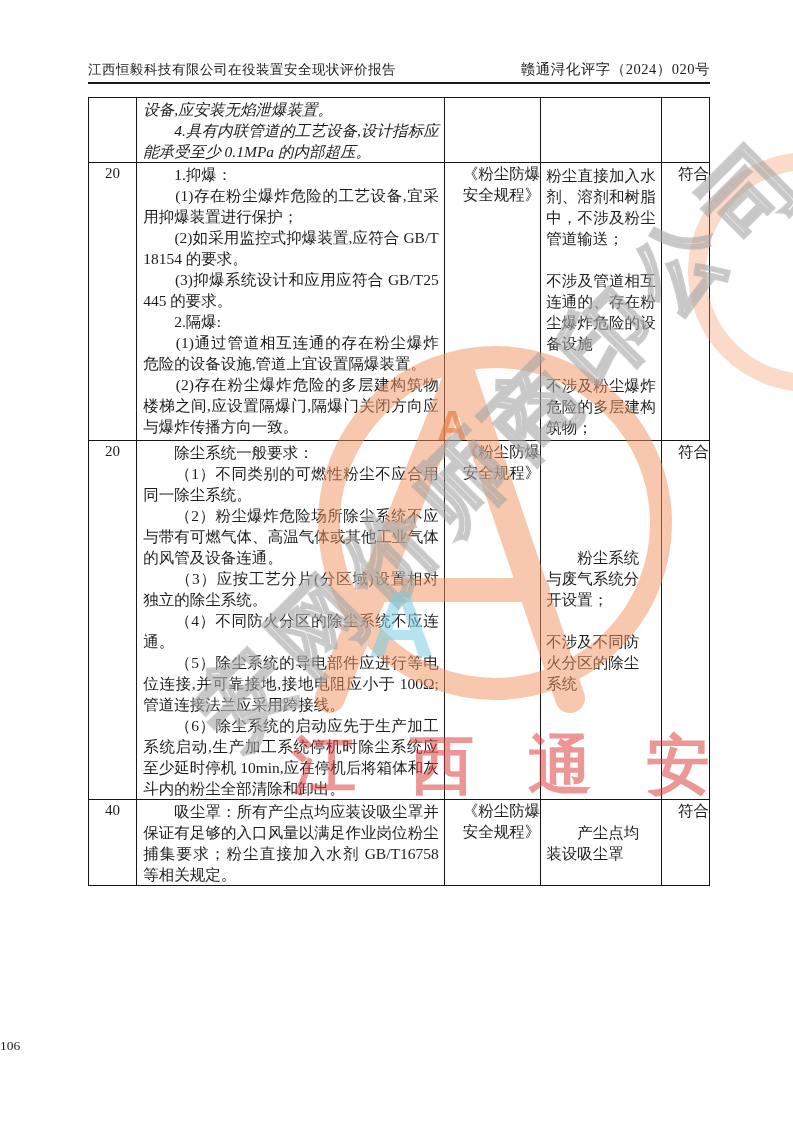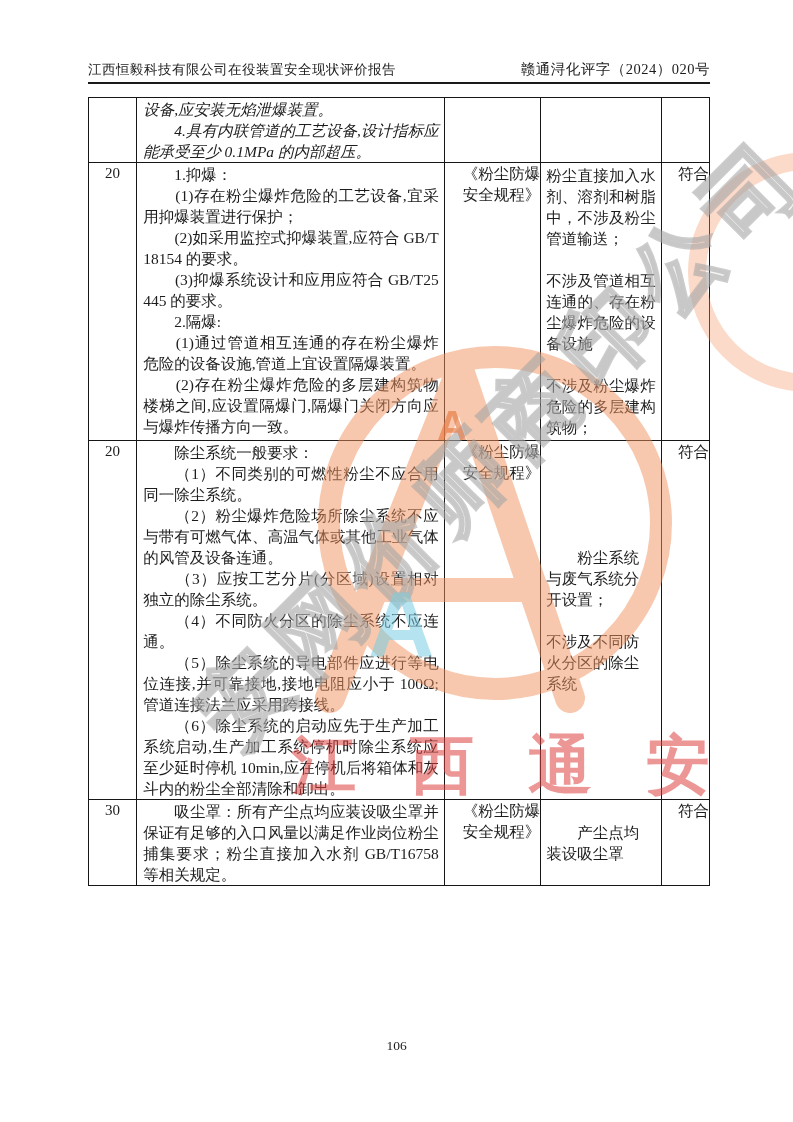--- a/index.html
+++ b/index.html
@@ -43,21 +43,21 @@
   td.c-res  { text-align: right; vertical-align: middle; font-size: 15.5px; }
   tr.h0 td { height: 65px; font-style: italic; }
   tr.h1 td { height: 275px; }
   tr.h2 td { height: 335px; }
   tr.h3 td { height: 65px; }
   tr.h4 td { height: 194px; }
 
   
   .pageno {
     position: absolute; left: 0; top: 1038px; width: 100%;
-    text-align: center; font-size: 13.5px;
+    font-size: 13.5px;
   }
 
   
   .wm { position: absolute; inset: 0; pointer-events: none; z-index: 5; }
 
   .wm-stamp { position: absolute; left: 290px; top: 338px; opacity: 0.5; }
 
   .wm-stamp2 {
     position: absolute; left: 688px; top: 152px; width: 240px; height: 240px;
     border: 18px solid rgba(243, 150, 100, 0.35); border-radius: 50%;
@@ -152,21 +152,21 @@
         <td class="c-desc v-mid">　　粉尘系统
 与废气系统分
 开设置；
 
 不涉及不同防
 火分区的除尘
 系统</td>
         <td class="c-res">符合</td>
       </tr>
       <tr class="h3">
-        <td class="c-num">30</td>
+        <td class="c-num">40</td>
         <td class="c-content">　　吸尘罩：所有产尘点均应装设吸尘罩并保证有足够的入口风量以满足作业岗位粉尘捕集要求；粉尘直接加入水剂 GB/T16758 等相关规定。</td>
         <td class="c-std">《粉尘防爆
 安全规程》</td>
         <td class="c-desc v-mid">　　产尘点均
 装设吸尘罩</td>
         <td class="c-res">符合</td>
       </tr>
     </tbody>
   </table>
 

